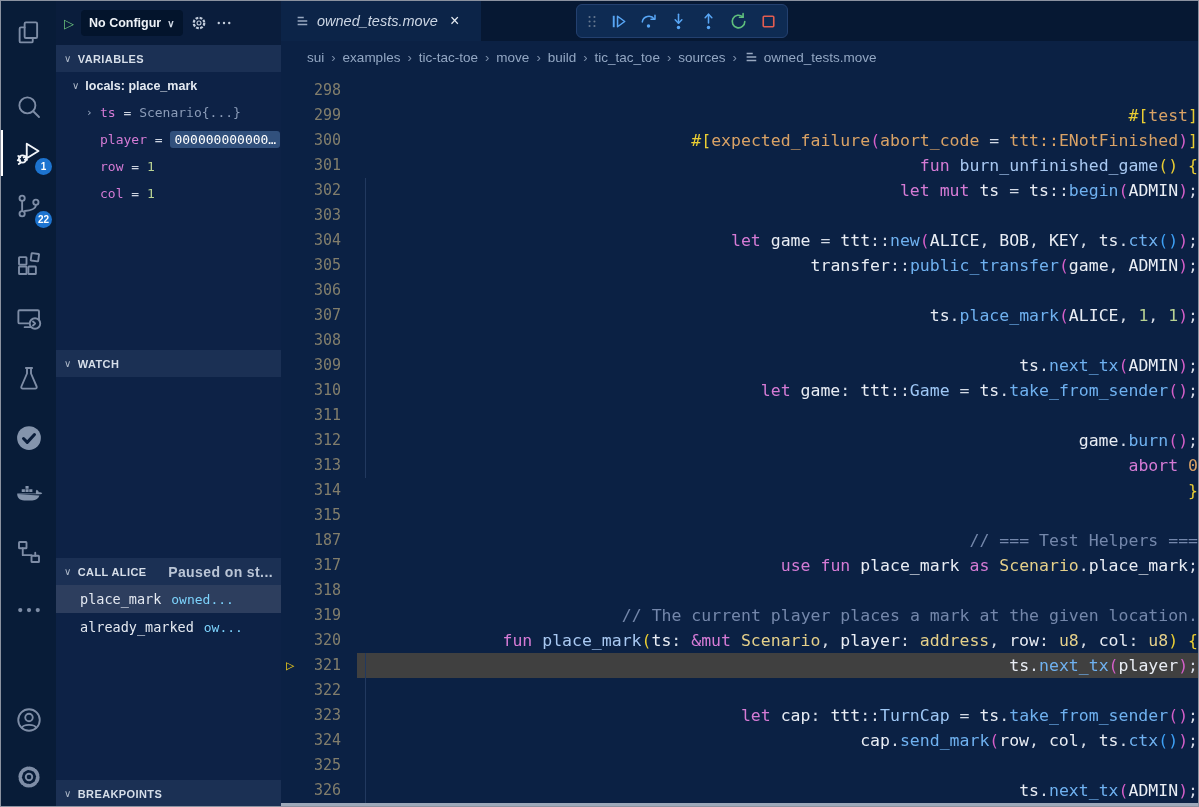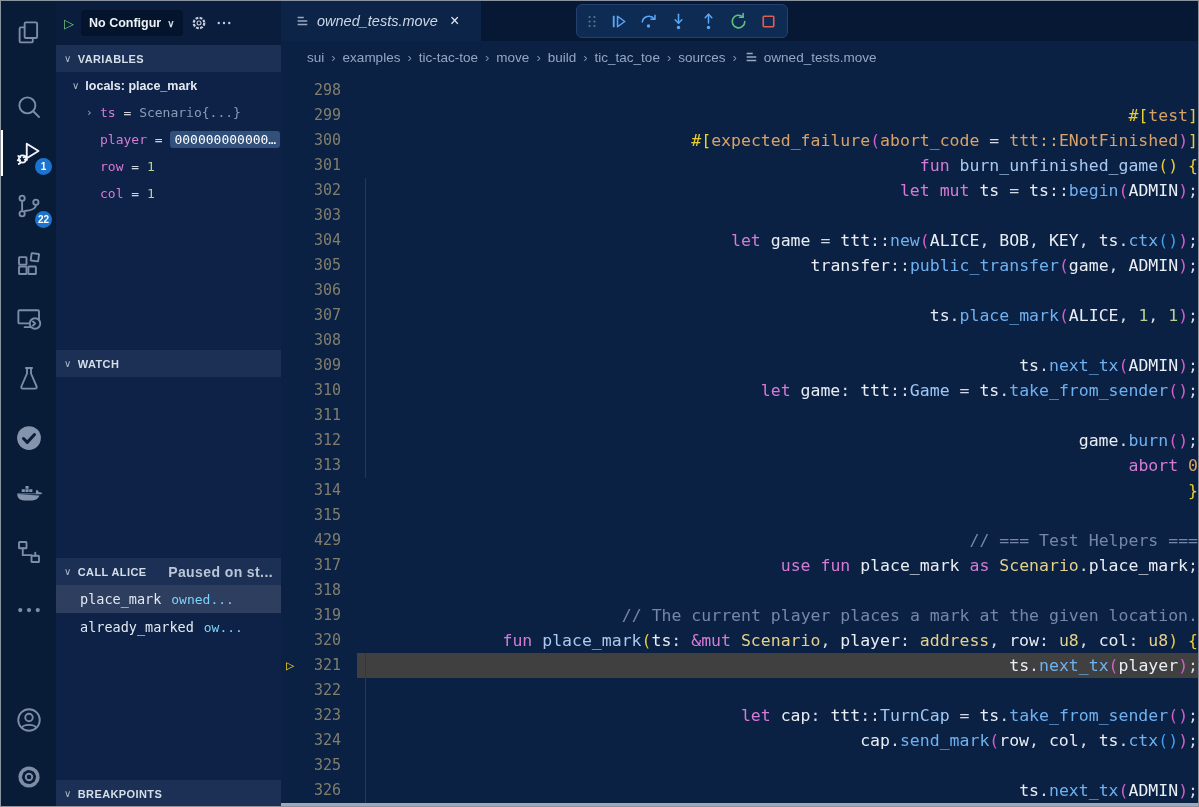--- a/index.html
+++ b/index.html
@@ -432,21 +432,21 @@
         </div>
         <div class="cline" data-name="code-line">
           <span class="gutter" data-name="line-number">314</span>
           <span class="ltext" data-name="line-text"><span class="tk-yb">}</span></span>
         </div>
         <div class="cline" data-name="code-line">
           <span class="gutter" data-name="line-number">315</span>
           <span class="ltext" data-name="line-text"></span>
         </div>
         <div class="cline" data-name="code-line">
-          <span class="gutter" data-name="line-number">429</span>
+          <span class="gutter" data-name="line-number">187</span>
           <span class="ltext" data-name="line-text"><span class="tk-comment">// === Test Helpers ===</span></span>
         </div>
         <div class="cline" data-name="code-line">
           <span class="gutter" data-name="line-number">317</span>
           <span class="ltext" data-name="line-text"><span class="tk-kw">use</span><span class="tk-plain"> </span><span class="tk-kw">fun</span><span class="tk-plain"> </span><span class="tk-plain">place_mark</span><span class="tk-plain"> </span><span class="tk-kw">as</span><span class="tk-plain"> </span><span class="tk-type">Scenario</span><span class="tk-punct">.</span><span class="tk-plain">place_mark</span><span class="tk-punct">;</span></span>
         </div>
         <div class="cline" data-name="code-line">
           <span class="gutter" data-name="line-number">318</span>
           <span class="ltext" data-name="line-text"></span>
         </div>

